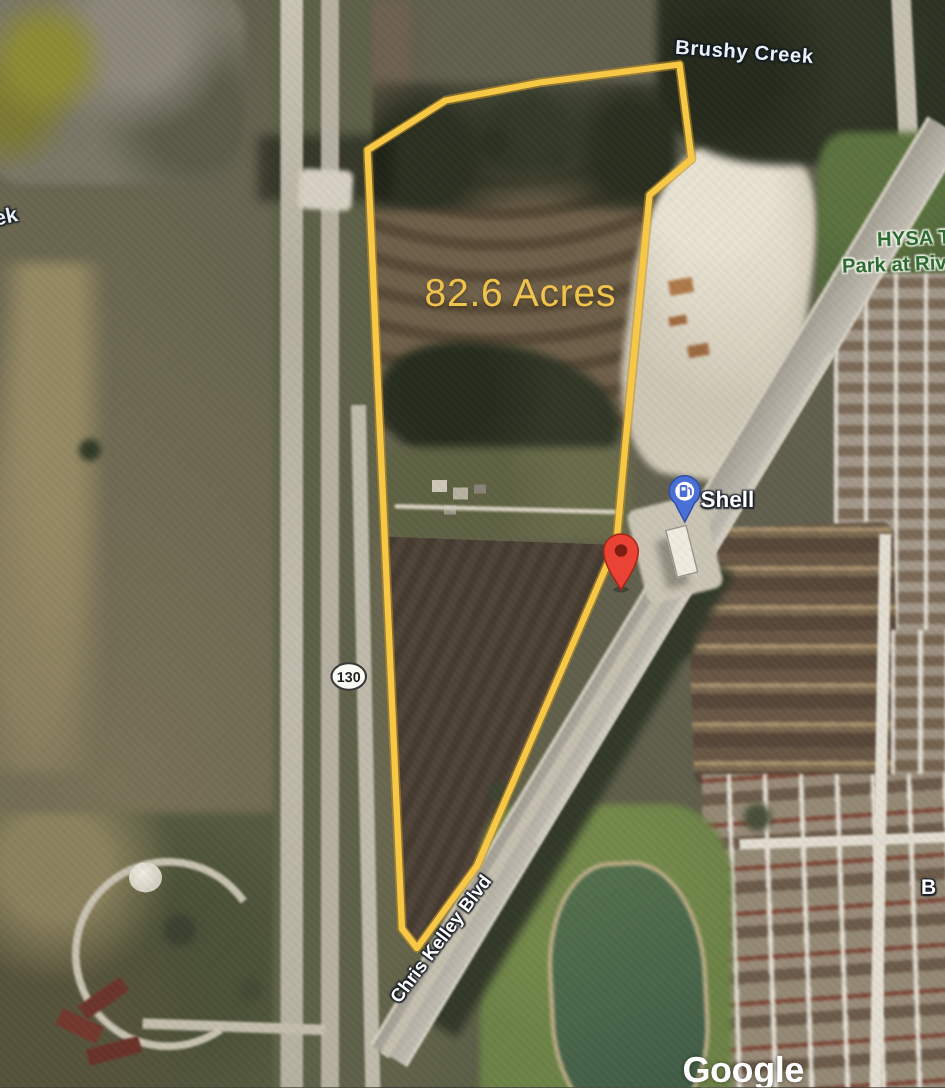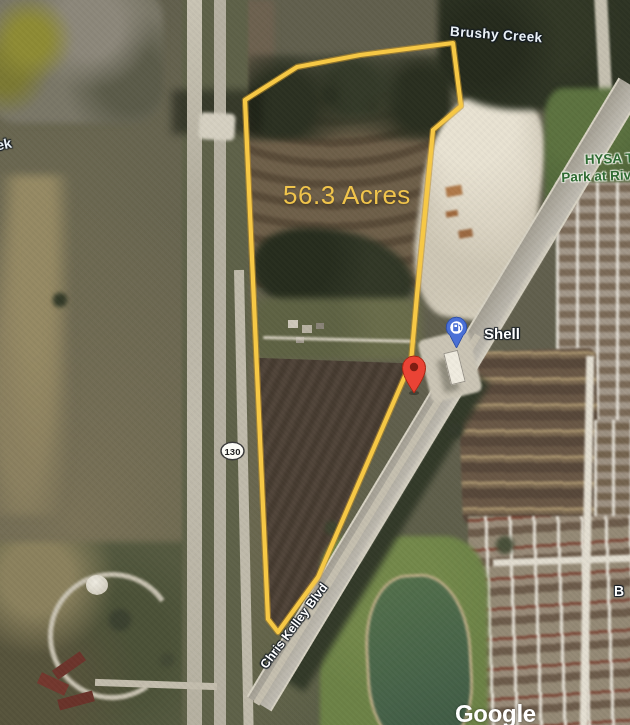--- a/index.html
+++ b/index.html
@@ -197,21 +197,21 @@
   .halo-dark { text-shadow:-1px -1px 1px rgba(18,26,34,.9), 1px -1px 1px rgba(18,26,34,.9),
                -1px 1px 1px rgba(18,26,34,.9), 1px 1px 1px rgba(18,26,34,.9); }
   .halo-light { text-shadow:-1px -1px 1px rgba(242,246,238,.8), 1px -1px 1px rgba(242,246,238,.8),
                -1px 1px 1px rgba(242,246,238,.8), 1px 1px 1px rgba(242,246,238,.8); }
   .creek-label { left:450px; top:27px; font-size:13.5px; font-weight:bold; color:#eaf1f7;
     letter-spacing:.4px; transform:rotate(4deg); }
   .creek-partial { left:-4px; top:136px; font-size:14px; font-weight:bold; color:#eaf1f7;
     transform:rotate(-12deg); }
   .acreage { left:283px; top:180px; font-size:26px; color:#f0c44c; letter-spacing:.5px;
     text-shadow:0 1px 2px rgba(40,30,0,.35); }
-  .shell-label { left:467px; top:325px; font-size:15px; font-weight:bold; color:#ffffff;margin-left:17px; }
+  .shell-label { left:467px; top:325px; font-size:15px; font-weight:bold; color:#ffffff; }
   .park-label { left:561px; top:150px; width:110px; font-size:13.5px; font-weight:600;
     color:#2f6b33; line-height:17px; transform:rotate(-2deg); }
   .park-label .l1 { display:block; padding-left:24px; }
   .park-label .l2 { display:block; }
   .road-label { left:238px; top:619px; width:112px; text-align:center; font-size:12.5px; font-weight:bold;
     color:#ffffff; transform:rotate(-53deg); }
   .street-partial { left:614px; top:583px; font-size:14px; font-weight:bold; color:#fff; }
   .watermark { left:455px; top:700px; font-size:24px; font-weight:600; color:#ffffff;
     letter-spacing:-.3px; text-shadow:0 0 3px rgba(0,0,0,.45); }
 </style>
@@ -296,21 +296,21 @@
 
     <g>
       <ellipse cx="414" cy="393" rx="5" ry="2" fill="rgba(0,0,0,.3)"></ellipse>
       <path d="M414 393 C406.5 381.5 402.5 374.5 402.5 367.5 a11.5 11.5 0 1 1 23 0 c0 7 -4 14 -11.5 25.5 z" stroke="#A52714" stroke-width="1" fill="#EA4335"></path>
       <circle cx="414" cy="367" r="4.2" fill="#7F1D12"></circle>
     </g>
   </svg>
 
   <div class="label creek-label halo-dark">Brushy Creek</div>
   <div class="label creek-partial halo-dark">ek</div>
-  <div class="label acreage">56.3 Acres</div>
+  <div class="label acreage">82.6 Acres</div>
   <div class="label shell-label halo-dark">Shell</div>
   <div class="label park-label halo-light">
     <span class="l1">HYSA T</span>
     <span class="l2">Park at Riv</span>
   </div>
   <div class="label road-label halo-dark">Chris Kelley Blvd</div>
   <div class="label street-partial halo-dark">B</div>
   <div class="label watermark">Google</div>
 
 </div>

